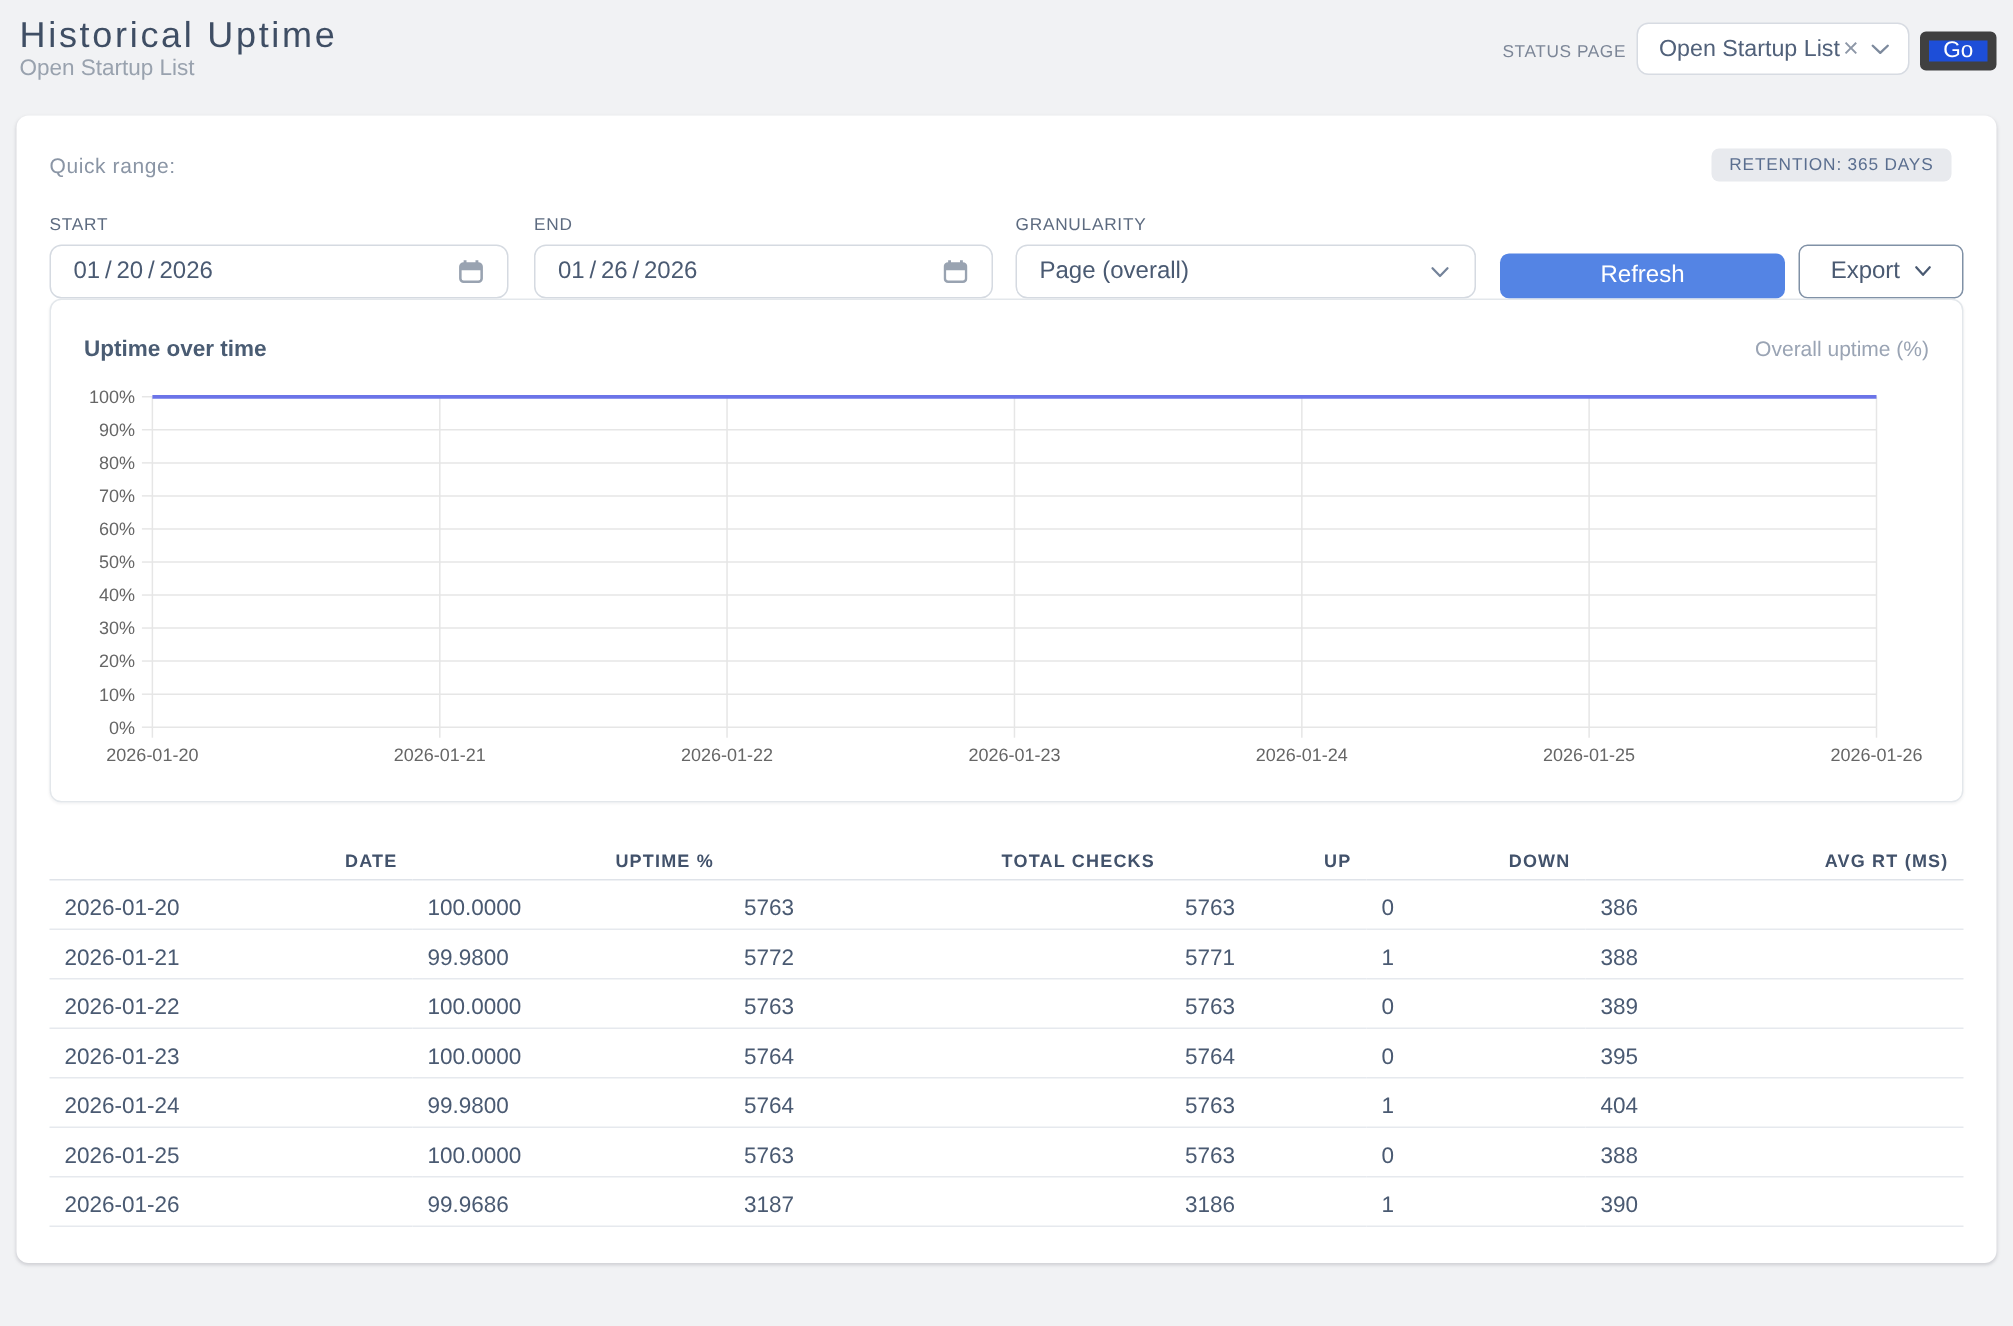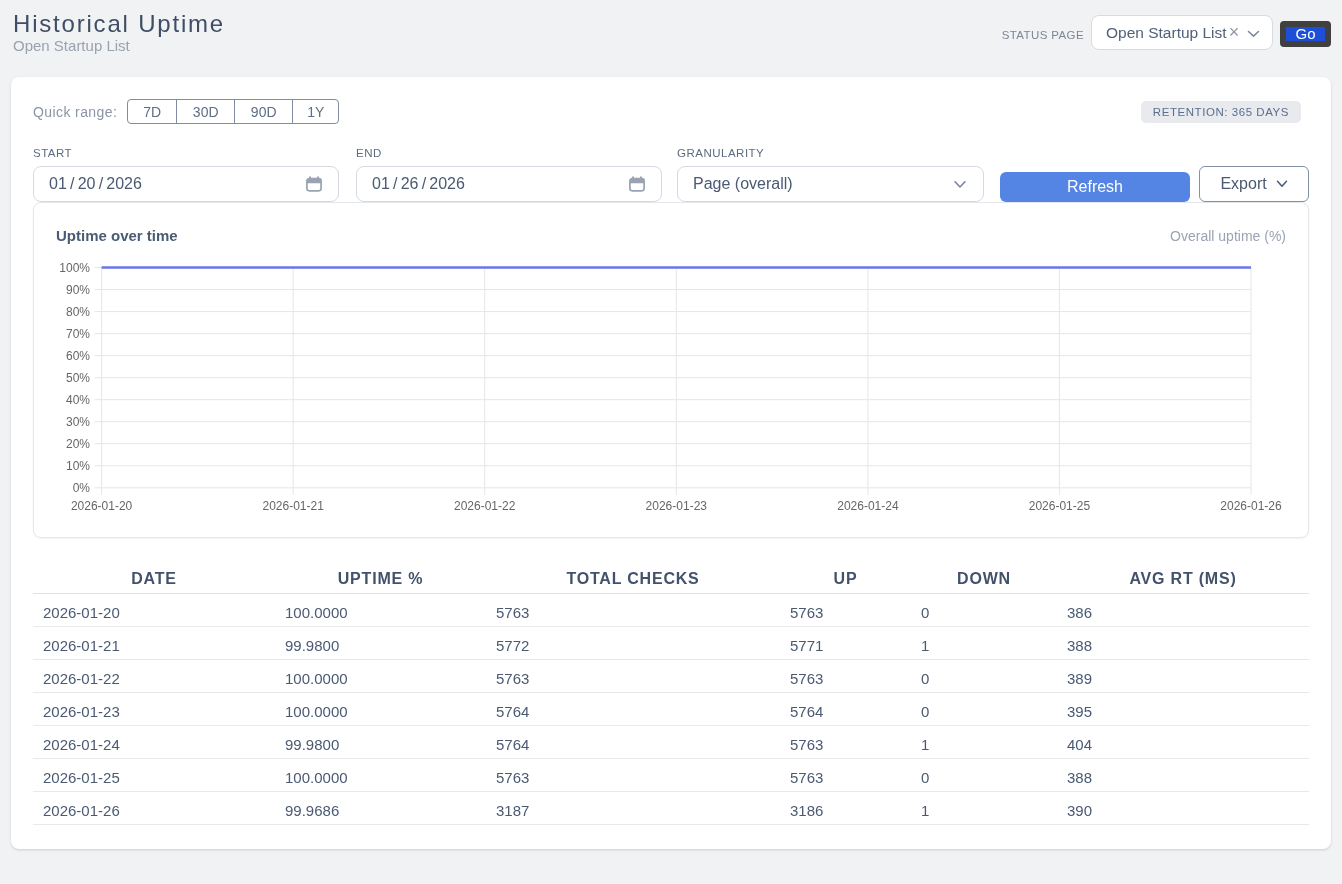--- a/index.html
+++ b/index.html
@@ -125,22 +125,22 @@
 .chart-title { font-size: 15px; font-weight: 700; color: #4a5c73; }
 .chart-sub { font-size: 14px; color: #9aa4b4; }
 .chart-svg { position: absolute; left: 22px; top: 46px; }
 table.data {
   margin-top: 16px;
   width: 100%;
   border-collapse: collapse;
   table-layout: fixed;
 }
 table.data th {
-  text-align: center;
-  font-size: 16px; font-weight: 700; color: #42526b;
+  text-align: right;
+  font-size: 12px; font-weight: 700; color: #42526b;
   letter-spacing: 0.8px;
   padding: 15.5px 10px 5.5px 10px;
   border-bottom: 1px solid #dfe3e9;
 }
 table.data td {
   font-size: 15px; color: #4a5a72;
   padding: 4px 10px 0 10px;
   height: 33px;
   border-bottom: 1px solid #e6e9ee;
 }
@@ -161,26 +161,20 @@
             <path d="M1.5 1.5 L6.5 6.2 L11.5 1.5" fill="none" stroke="#7d8a9d" stroke-width="1.6" stroke-linecap="round" stroke-linejoin="round"></path>
           </svg></span>
     </div>
     <div class="go-btn">Go</div>
   </div>
 </div>
 
 <div class="card">
   <div class="row1">
     <span class="qr-label">Quick range:</span>
-    <div class="qr-group">
-      <div class="qr-btn" style="width:50px">7D</div>
-      <div class="qr-btn" style="width:59px">30D</div>
-      <div class="qr-btn" style="width:59px">90D</div>
-      <div class="qr-btn" style="width:47px">1Y</div>
-    </div>
     <div class="badge">RETENTION: 365 DAYS</div>
   </div>
 
   <div class="form-row">
     <div class="fc1">
       <div class="f-label">START</div>
       <div class="f-input">
           <span>01 / 20 / 2026</span>
           <span class="grow"></span>
           <svg width="16" height="16" viewBox="0 0 16 16">

